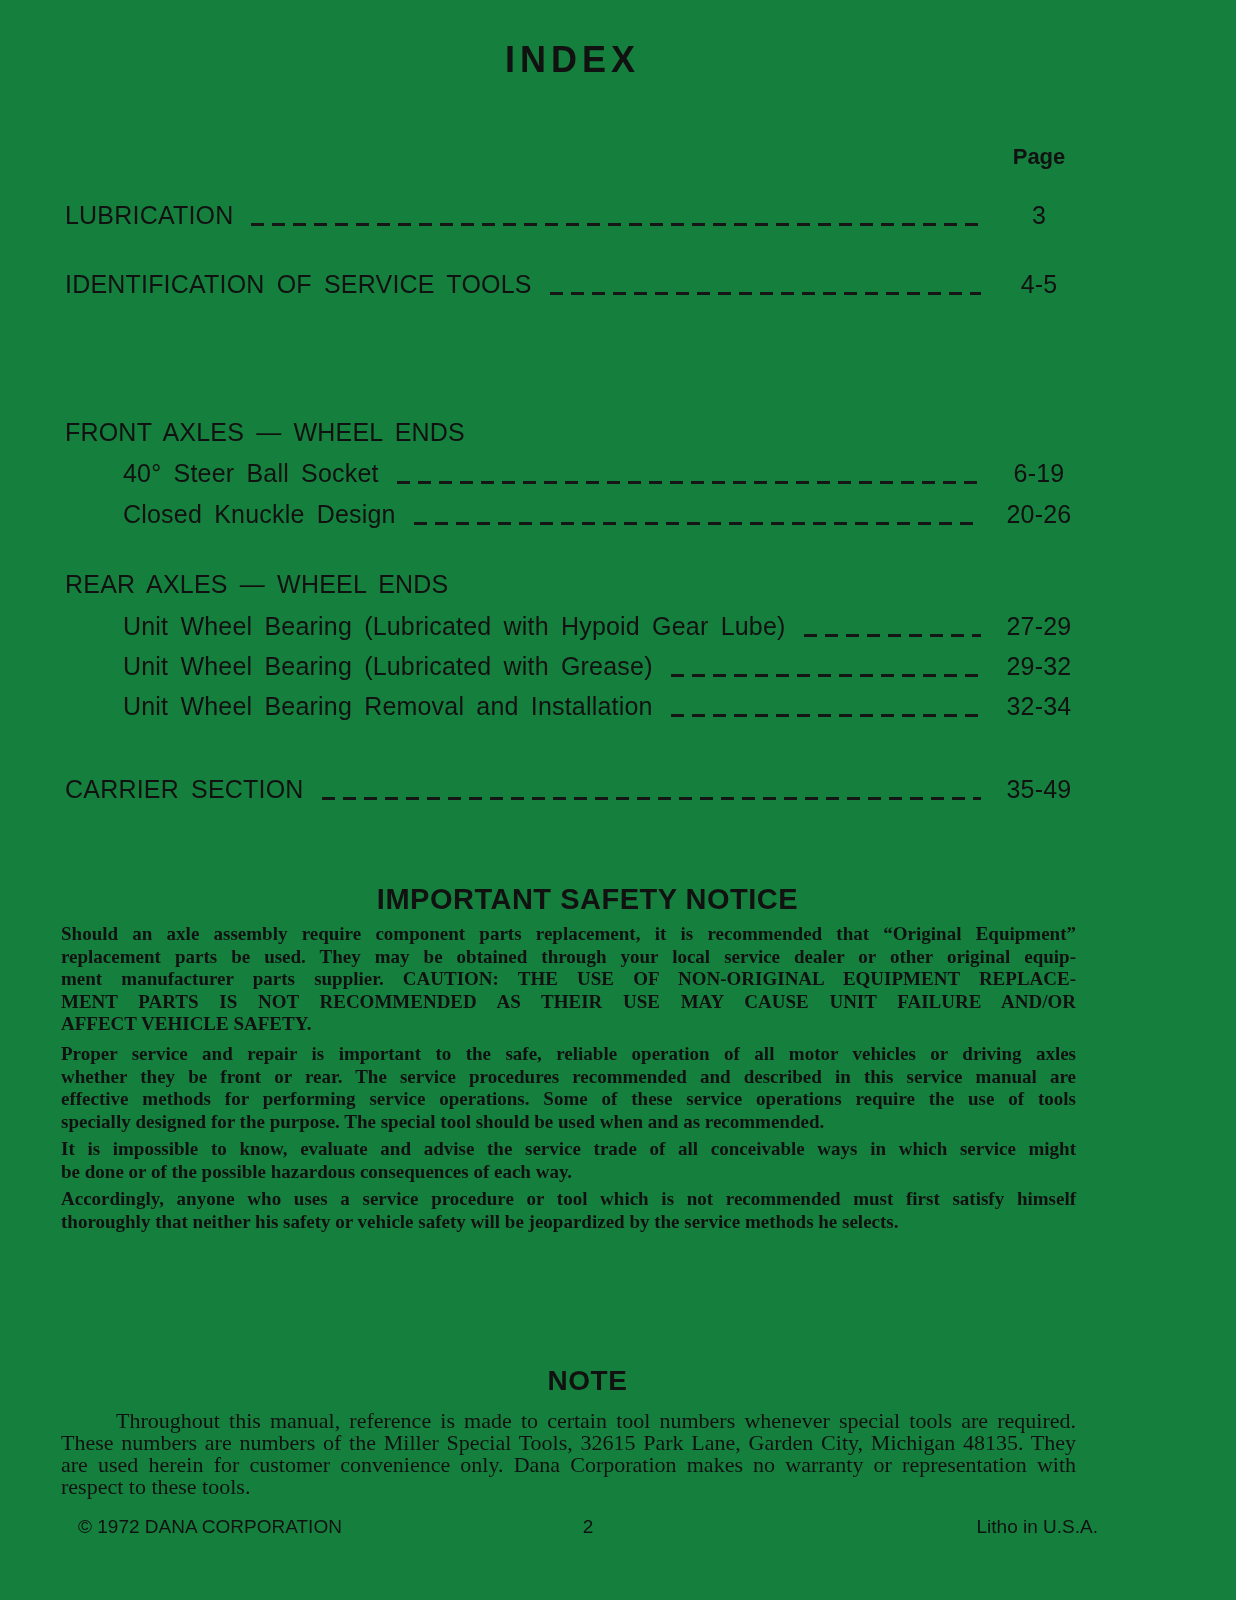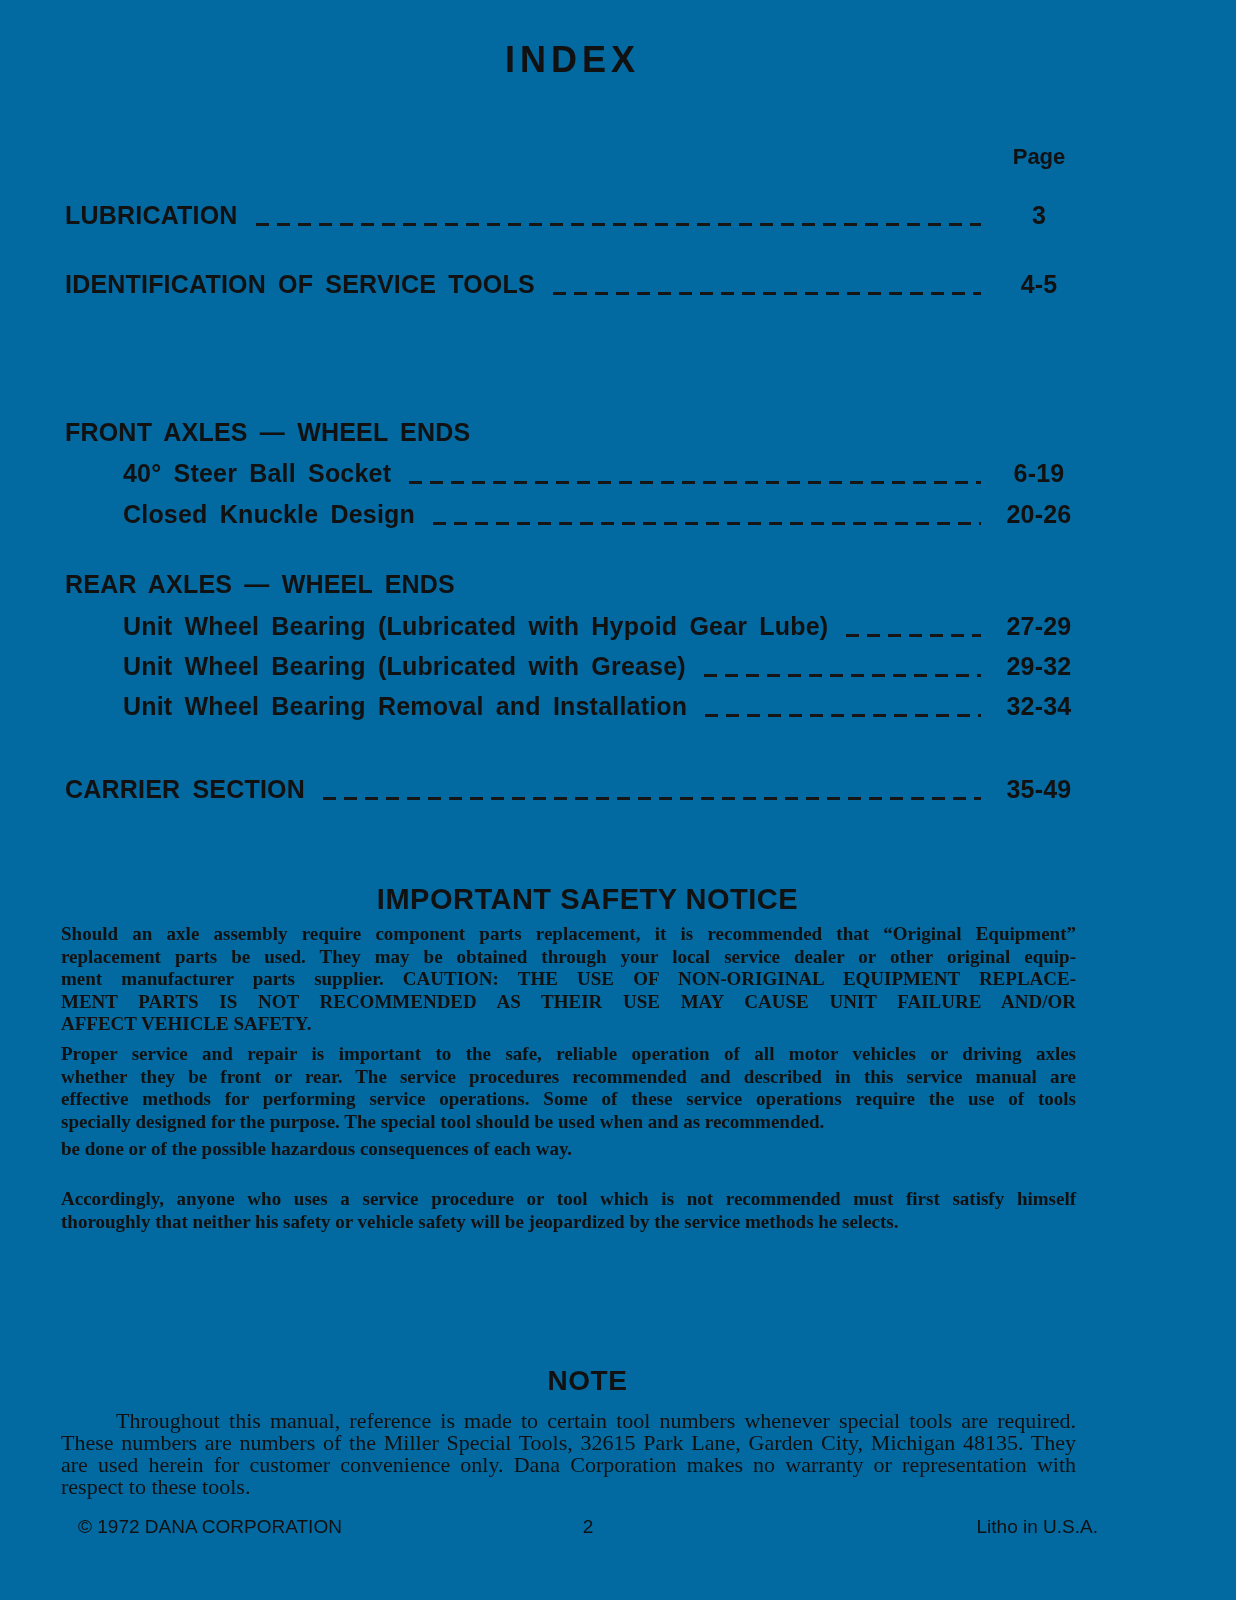--- a/index.html
+++ b/index.html
@@ -1,20 +1,20 @@
 <!DOCTYPE html>
 <html><head>
 <meta charset="utf-8">
 <style>
   html,body{margin:0;padding:0;background:#ffffff;}
   .page{
     position:relative;
     width:1236px;
     height:1600px;
-    background:#0369a1;
+    background:#15803d;
     color:#111;
     overflow:hidden;
     font-family:"Liberation Sans", sans-serif;
   }
   
   .doc-title{
     position:absolute; left:65px; top:38px; width:1015px;
     text-align:center; font-weight:700; font-size:36px; line-height:44px;
     letter-spacing:5px;
   }
@@ -25,21 +25,21 @@
   .section-heading{
     position:absolute; left:80px; width:1015px;
     text-align:center; font-weight:700; font-size:29px; line-height:34px;
     letter-spacing:0.5px;
   }
   .note-heading{ font-size:28px; line-height:32px; }
   
   .idx-row{
     position:absolute; left:65px; width:1020px;
     display:flex; align-items:baseline;
-    font-weight:700; font-size:25px; line-height:30px;
+    font-weight:400; font-size:25px; line-height:30px;
     word-spacing:5px; letter-spacing:0.2px;
     white-space:nowrap;
   }
   .idx-row.sub{ padding-left:58px; width:962px; }
   .idx-label{ flex:0 0 auto; }
   .leader{
     flex:1 1 auto; min-width:40px; height:3px;
     align-self:flex-end; margin:0 12px 4px 18px;
     background:repeating-linear-gradient(90deg,#161616 0 13px,transparent 13px 21px);
   }
@@ -144,20 +144,21 @@
       <div class="tline">MENT PARTS IS NOT RECOMMENDED AS THEIR USE MAY CAUSE UNIT FAILURE AND/OR</div>
       <div class="tline last">AFFECT VEHICLE SAFETY.</div>
     </div>
   <div class="para serif-bold" style="top:1043px">
       <div class="tline">Proper service and repair is important to the safe, reliable operation of all motor vehicles or driving axles</div>
       <div class="tline">whether they be front or rear. The service procedures recommended and described in this service manual are</div>
       <div class="tline">effective methods for performing service operations. Some of these service operations require the use of tools</div>
       <div class="tline last">specially designed for the purpose. The special tool should be used when and as recommended.</div>
     </div>
   <div class="para serif-bold" style="top:1138px">
+      <div class="tline">It is impossible to know, evaluate and advise the service trade of all conceivable ways in which service might</div>
       <div class="tline last">be done or of the possible hazardous consequences of each way.</div>
     </div>
   <div class="para serif-bold" style="top:1188px">
       <div class="tline">Accordingly, anyone who uses a service procedure or tool which is not recommended must first satisfy himself</div>
       <div class="tline last">thoroughly that neither his safety or vehicle safety will be jeopardized by the service methods he selects.</div>
     </div>
 
   <div class="section-heading note-heading" style="top:1365px">NOTE</div>
   <div class="para serif-reg indent-first" style="top:1410px">
       <div class="tline">Throughout this manual, reference is made to certain tool numbers whenever special tools are required.</div>

